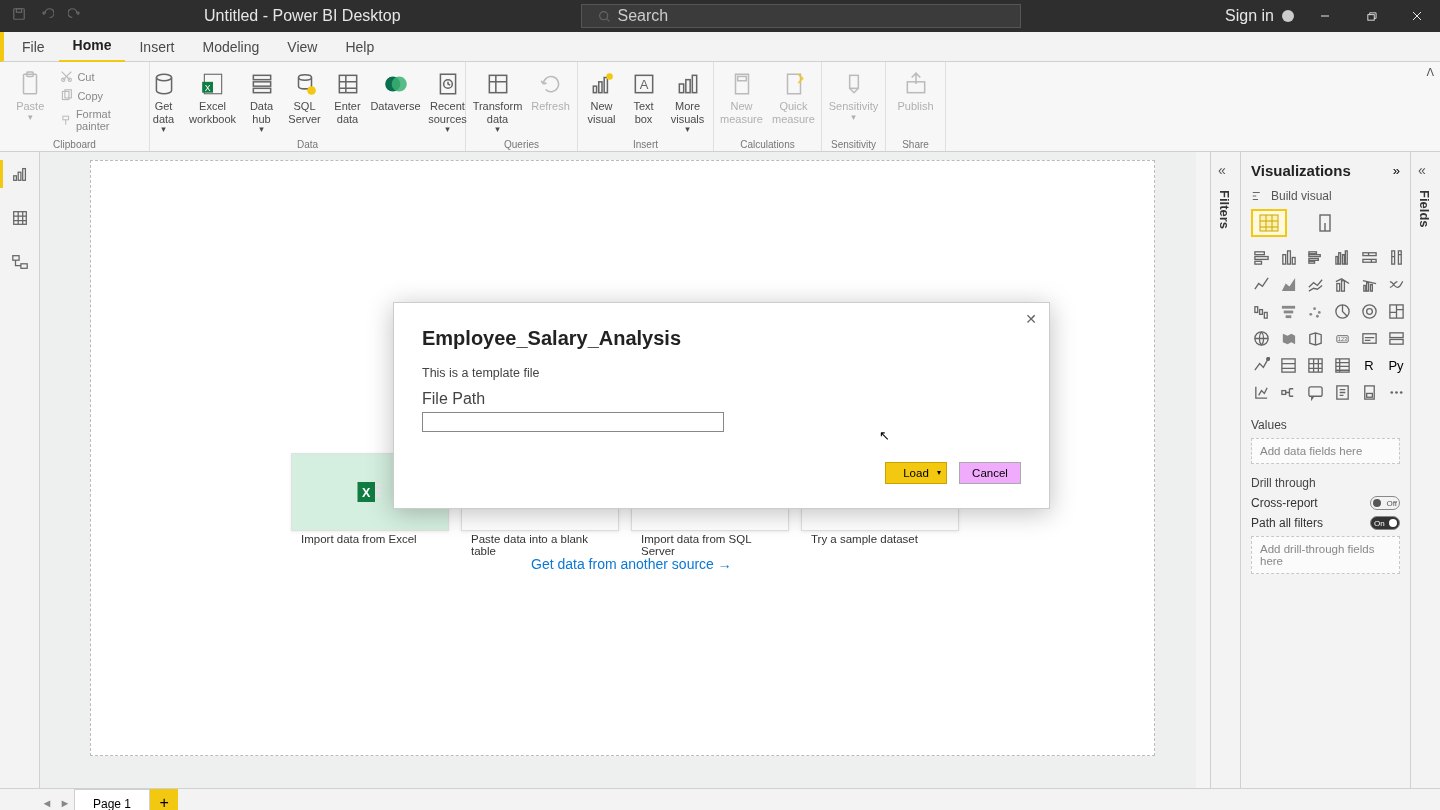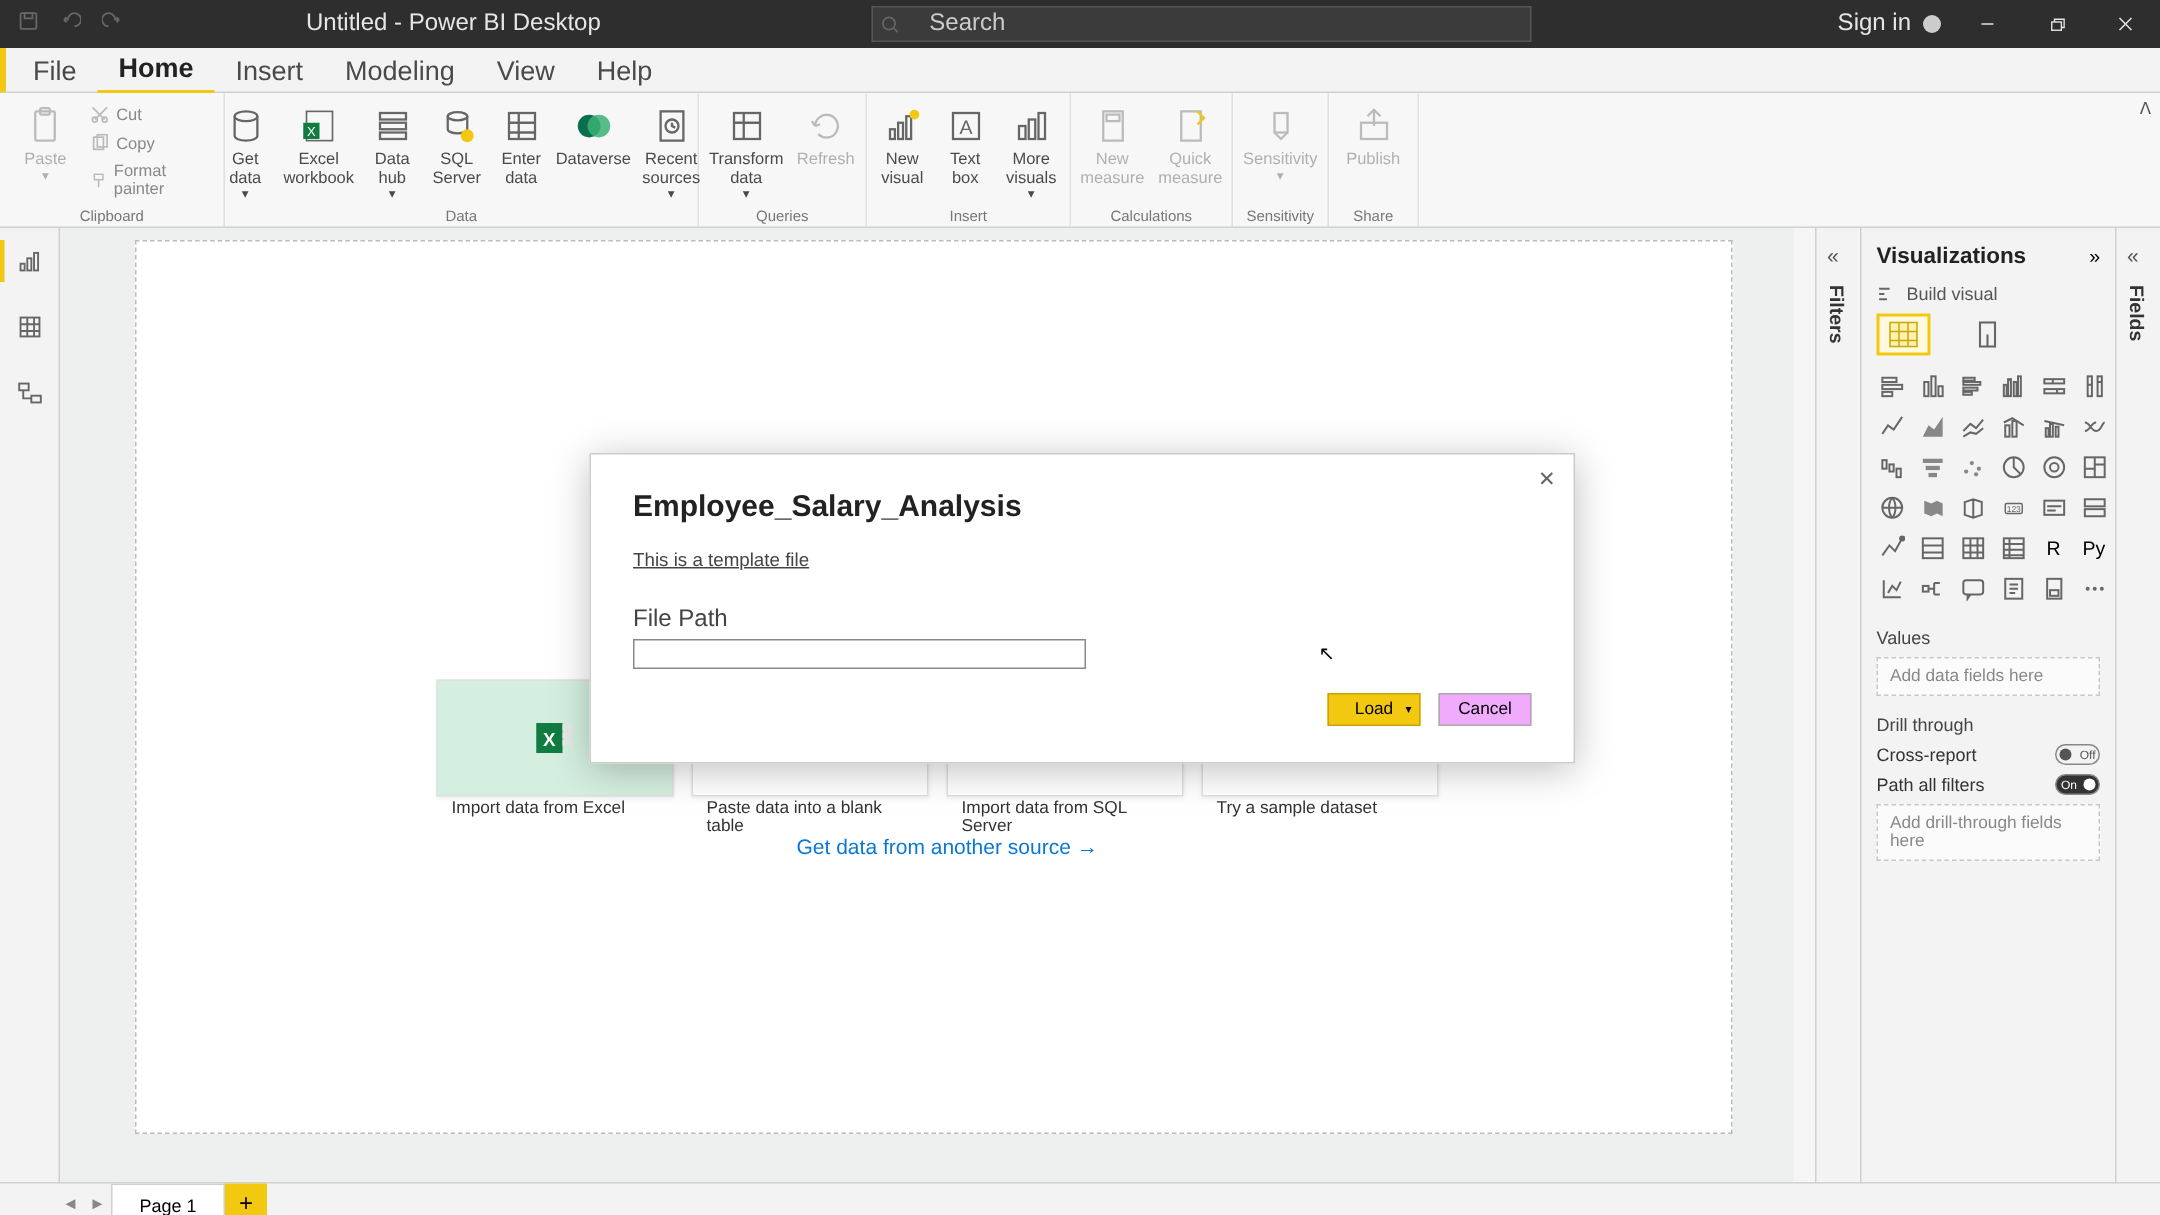--- a/index.html
+++ b/index.html
@@ -3,30 +3,30 @@
 <meta charset="utf-8">
 <style>
 * { margin: 0; padding: 0; box-sizing: border-box; font-family: "Segoe UI", sans-serif; }
 body { width: 1440px; height: 810px; overflow: hidden; background: #f3f3f3; position: relative; }
 
 
 .titlebar { height: 32px; background: #2e2e2e; color: #e6e6e6; display: flex; align-items: center; font-size: 16px; }
 .titlebar .qat { display: flex; gap: 14px; padding: 0 12px; align-items: center; }
 .titlebar .qat svg { width: 14px; height: 14px; }
 .titlebar .title { flex: 0 0 auto; margin-left: 110px; }
-.titlebar .search { margin-left: 180px; width: 440px; height: 24px; background: #3b3b3b; border: 1px solid #555; display: flex; align-items: center; padding: 0 5px; gap: 20px; color: #ccc; }
+.titlebar .search { margin-left: 180px; width: 440px; height: 24px; background: #3b3b3b; border: 1px solid #555; display: flex; align-items: center; padding: 0 16px; gap: 7px; color: #ccc; }
 .titlebar .spacer { flex: 1; }
 .titlebar .signin { display: flex; align-items: center; gap: 8px; padding-right: 8px; }
 .titlebar .signin .avatar { width: 12px; height: 12px; border-radius: 50%; background: #ccc; }
 .titlebar .wincontrols { display: flex; }
 .titlebar .wincontrols div { width: 46px; height: 32px; display: flex; align-items: center; justify-content: center; }
 
 
 .tabs { height: 30px; background: #f3f3f3; border-bottom: 1px solid #d0d0d0; display: flex; align-items: center; padding-left: 4px; border-left: 4px solid #f2c811; }
-.tabs .tab { padding: 0 14px; font-size: 18px; line-height: 30px; color: #4a4a4a; cursor: pointer; }
+.tabs .tab { padding: 0 14px; font-size: 14px; line-height: 30px; color: #4a4a4a; cursor: pointer; }
 .tabs .tab.active { font-weight: 600; border-bottom: 3px solid #f2c811; color: #222; }
 
 
 .ribbon { height: 90px; background: #f7f7f7; border-bottom: 1px solid #d0d0d0; display: flex; position: relative; }
 .ribbon .group { display: flex; flex-direction: column; justify-content: flex-start; align-items: center; border-right: 1px solid #e0e0e0; padding: 4px 6px 0; position: relative; }
 .ribbon .group .label { position: absolute; bottom: 1px; left: 0; right: 0; text-align: center; font-size: 10px; color: #777; }
 .ribbon .items { display: flex; gap: 2px; height: 72px; }
 .ribbon .bigbtn { display: flex; flex-direction: column; align-items: center; justify-content: flex-start; width: 54px; padding-top: 4px; font-size: 11px; color: #4a4a4a; cursor: pointer; text-align: center; line-height: 1.15; }
 .ribbon .bigbtn.disabled { color: #b0b0b0; }
 .ribbon .bigbtn .ico { width: 32px; height: 28px; display: flex; align-items: center; justify-content: center; margin-bottom: 2px; }
@@ -50,21 +50,21 @@
 .card { width: 158px; height: 78px; background: #fff; border: 1px solid #e0e0e0; box-shadow: 0 1px 3px rgba(0,0,0,0.08); }
 .card.excel { background: #d4efdf; display: flex; align-items: center; justify-content: center; }
 .cards-labels { position: absolute; left: 200px; top: 368px; display: flex; gap: 12px; }
 .cards-labels span { width: 158px; font-size: 11.5px; color: #333; display: block; padding: 4px 10px; }
 .getdata-link { position: absolute; left: 440px; top: 395px; font-size: 14px; color: #0a78d4; cursor: pointer; }
 
 
 .dialog { position: absolute; left: 393px; top: 302px; width: 657px; height: 207px; background: #fff; box-shadow: 0 4px 24px rgba(0,0,0,0.25); border: 1px solid #ccc; padding: 24px 28px; z-index: 10; }
 .dialog .close { position: absolute; right: 12px; top: 8px; font-size: 14px; color: #666; cursor: pointer; }
 .dialog h2 { font-size: 20px; font-weight: 700; color: #222; margin-bottom: 16px; }
-.dialog .desc { font-size: 12.5px; color: #444; margin-bottom: 24px; text-decoration: underline; }
+.dialog .desc { font-size: 12.5px; color: #444; margin-bottom: 10px; }
 .dialog .fieldlabel { font-size: 16px; color: #444; margin-bottom: 4px; }
 .dialog input[type=text] { width: 302px; height: 20px; border: 1px solid #888; font-size: 12px; padding: 0 4px; }
 .dialog .cursor { position: absolute; left: 485px; top: 125px; font-size: 13px; pointer-events: none; }
 .dialog .buttons { position: absolute; right: 28px; bottom: 24px; display: flex; gap: 12px; }
 .dialog .buttons button { width: 62px; height: 22px; font-size: 11.5px; border: 1px solid #aaa; background: #f0abfc; cursor: pointer; }
 .dialog .buttons button.primary { background: #f2c811; border-color: #c9a400; position: relative; }
 .dialog .buttons button.primary::after { content: "▾"; font-size: 8px; position: absolute; right: 5px; top: 5px; }
 
 
 .filters-pane { width: 30px; background: #f3f3f3; border-left: 1px solid #d0d0d0; position: relative; }

